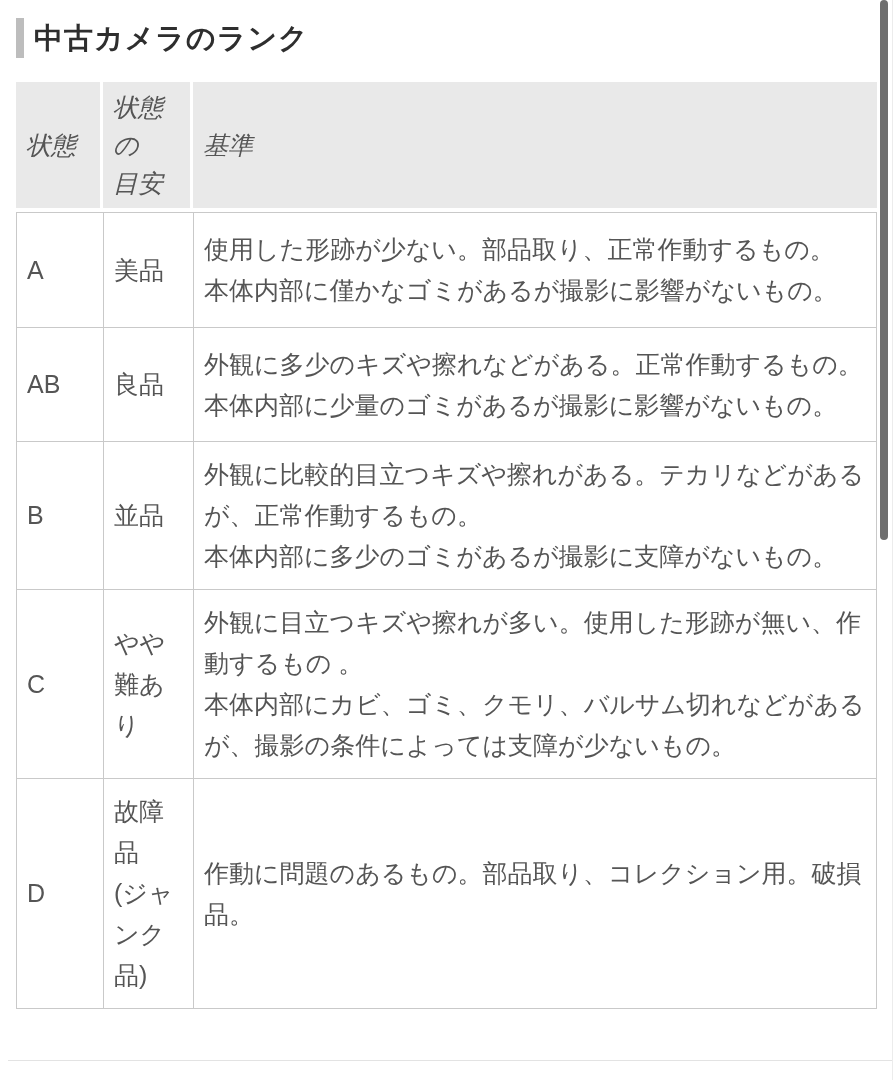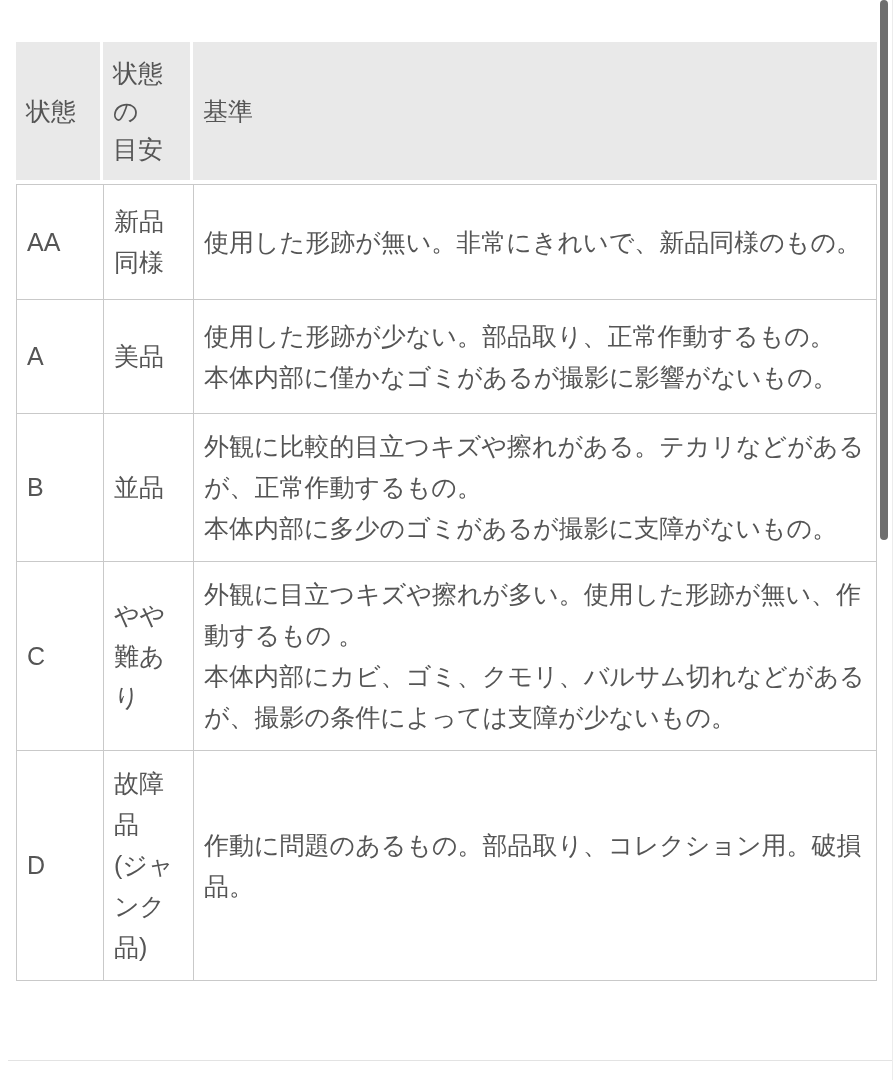--- a/index.html
+++ b/index.html
@@ -44,23 +44,24 @@
     font-size:25px;font-weight:normal;
     color:var(--text);
     vertical-align:middle;text-align:left;
     white-space:pre-line;
     overflow:hidden;
   }
   th{
     background:var(--header-bg);
     height:83px;
     line-height:38px;
-    padding:12px 10px;
+    padding:6px 10px;
     border-right:3px solid #ffffff;
     border-bottom:4px solid #ffffff;
+    font-style:italic;
   }
   th:last-child{border-right:none;}
   td{
     line-height:41px;
     padding:12px 10px;
     border-left:1px solid var(--cell-border);
     border-top:1px solid var(--cell-border);
   }
   td:last-child{border-right:1px solid var(--cell-border);}
   tbody tr:last-child td{border-bottom:1px solid var(--cell-border);}
@@ -81,49 +82,50 @@
 
   .section-divider{position:absolute;left:8px;top:1060px;width:885px;height:1px;background:var(--divider);}
 </style>
 </head>
 <body>
 
 <div class="content">
 
   <div class="title-row">
     <span class="title-marker"></span>
+    <h1 class="page-title">中古カメラのランク</h1>
   </div>
 
   <table class="rank-table">
     <colgroup>
       <col class="col-state">
       <col class="col-guide">
       <col class="col-criteria">
     </colgroup>
     <thead>
       <tr>
         <th>状態</th>
         <th>状態の
 目安</th>
         <th>基準</th>
       </tr>
     </thead>
     <tbody id="rank-table-body">
 
-    <tr>
-          <td>AA</td>
-          <td>新品
-同様</td>
-          <td>使用した形跡が無い。非常にきれいで、新品同様のもの。</td>
-        </tr>
         <tr>
           <td>A</td>
           <td>美品</td>
           <td>使用した形跡が少ない。部品取り、正常作動するもの。
 本体内部に僅かなゴミがあるが撮影に影響がないもの。</td>
+        </tr>
+        <tr>
+          <td>AB</td>
+          <td>良品</td>
+          <td>外観に多少のキズや擦れなどがある。正常作動するもの。
+本体内部に少量のゴミがあるが撮影に影響がないもの。</td>
         </tr>
         <tr>
           <td>B</td>
           <td>並品</td>
           <td>外観に比較的目立つキズや擦れがある。テカリなどがあるが、正常作動するもの。
 本体内部に多少のゴミがあるが撮影に支障がないもの。</td>
         </tr>
         <tr>
           <td>C</td>
           <td>やや

